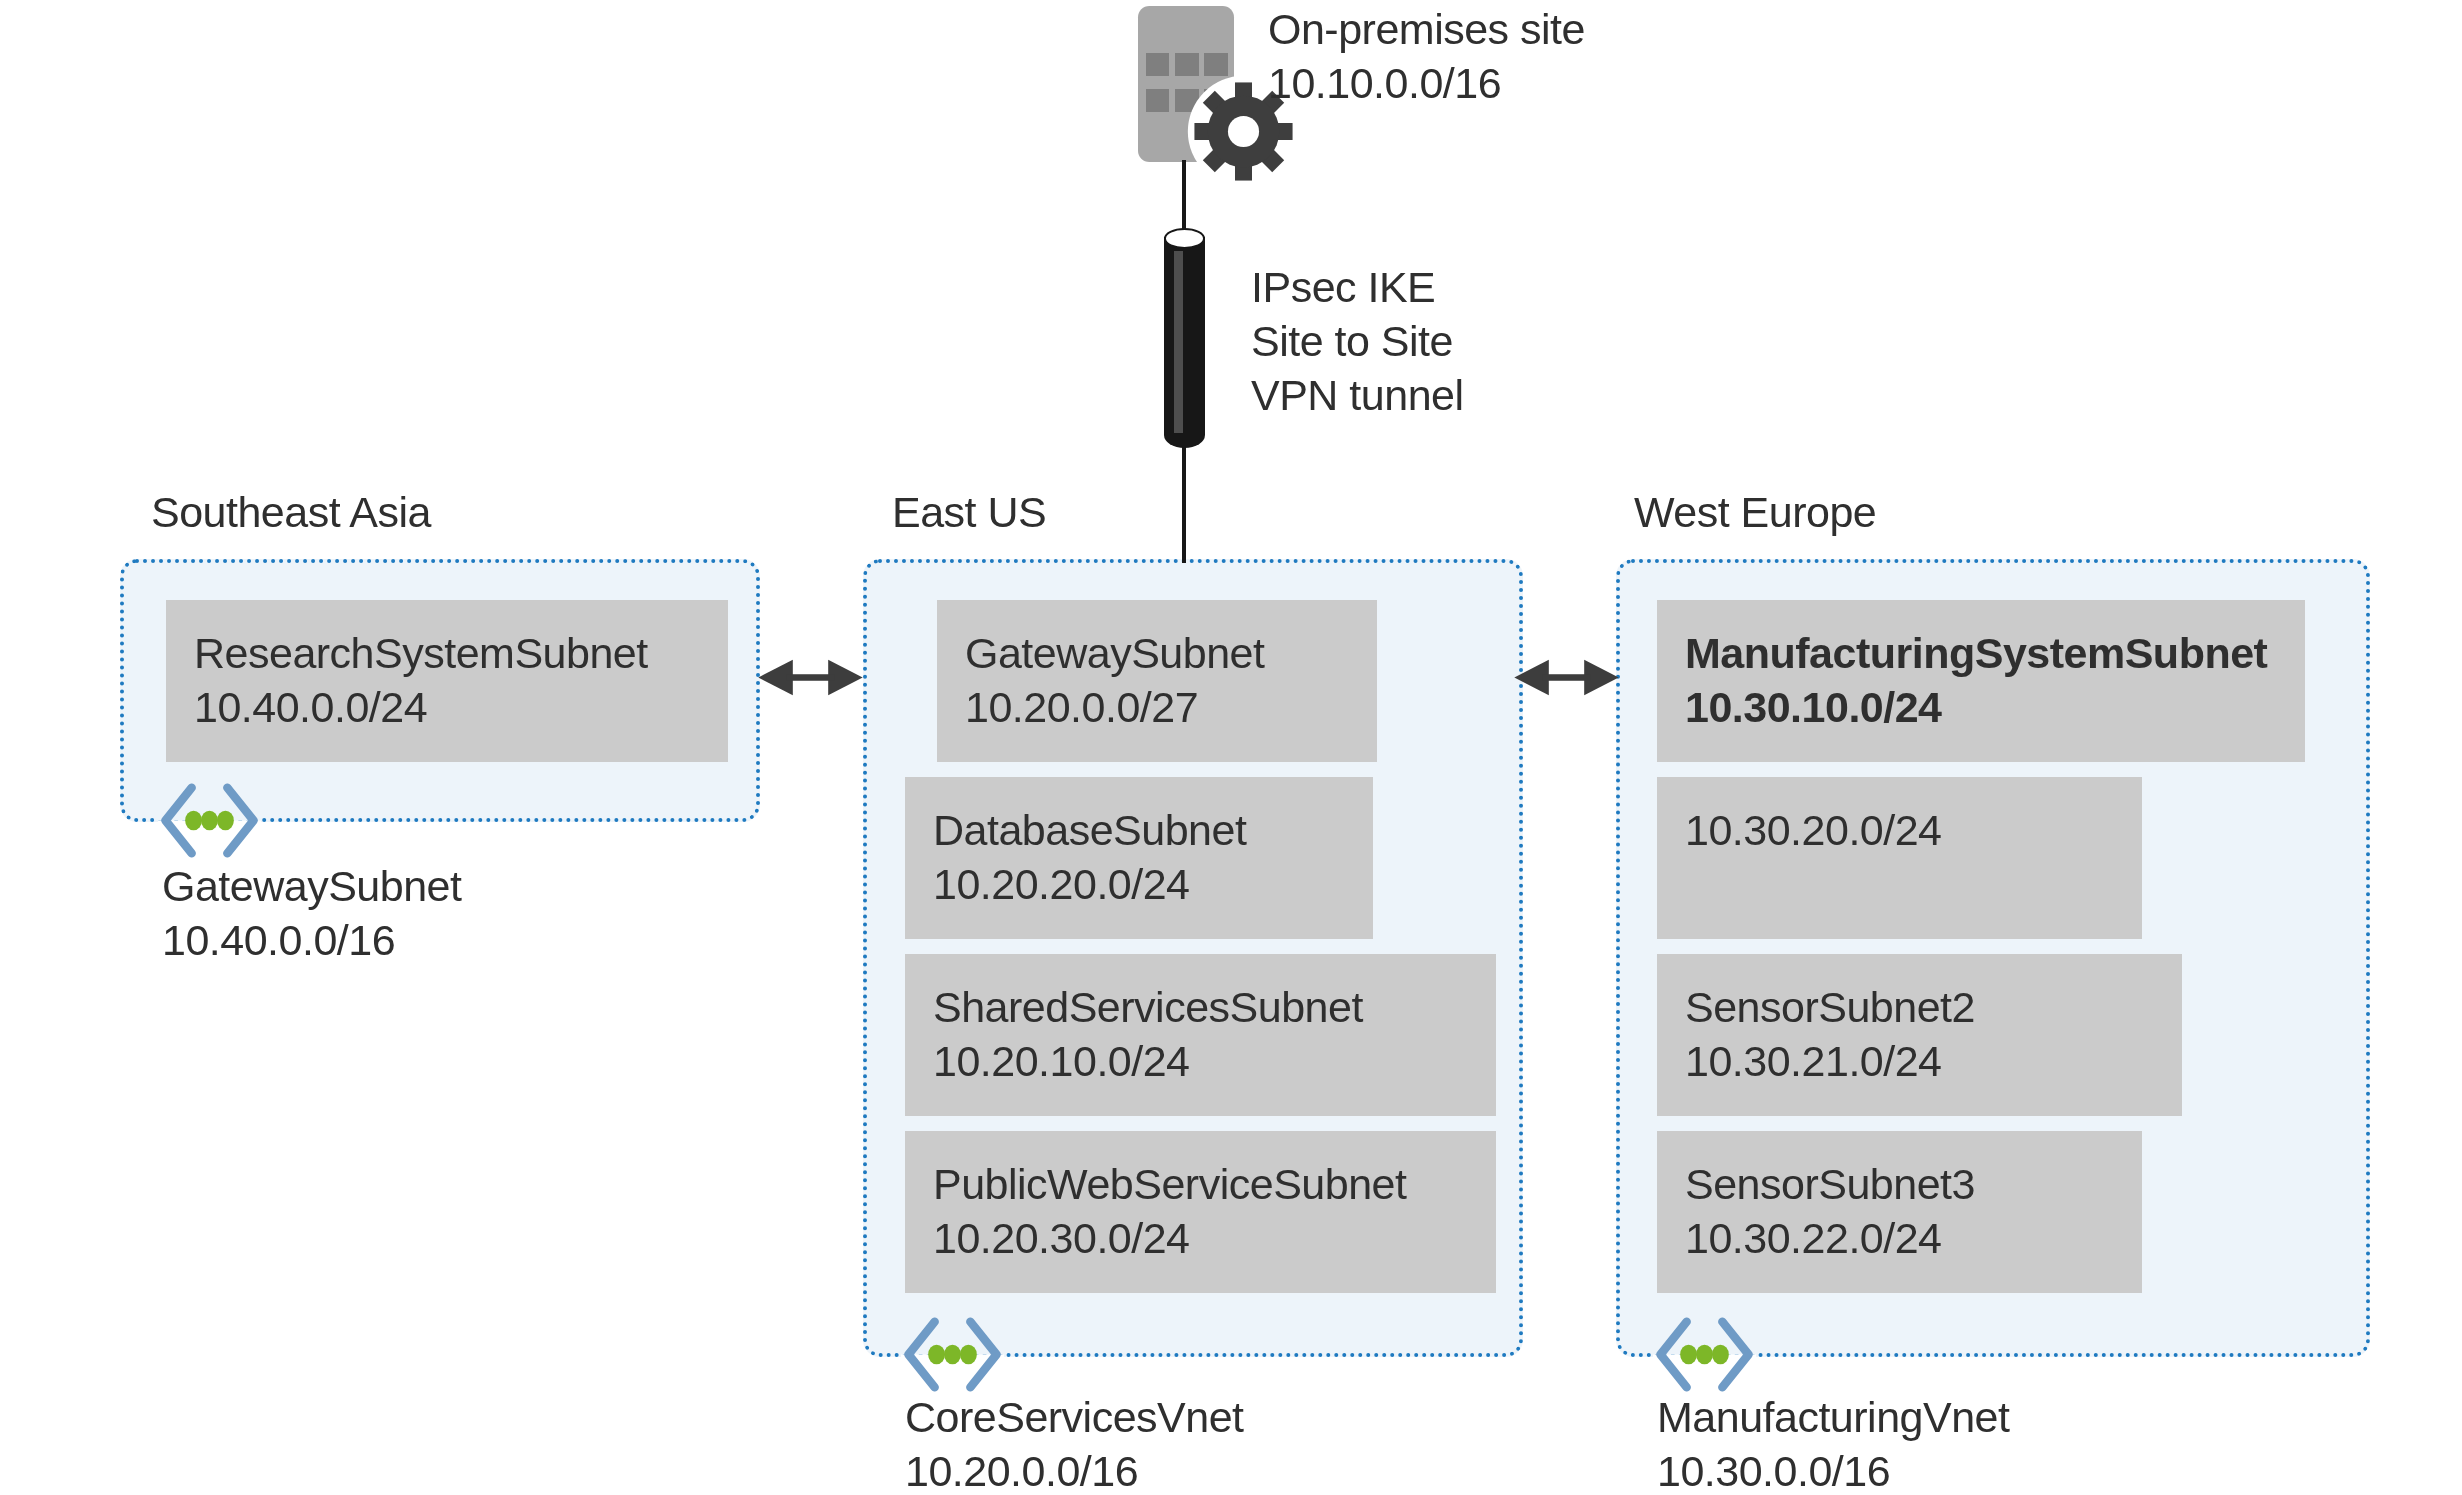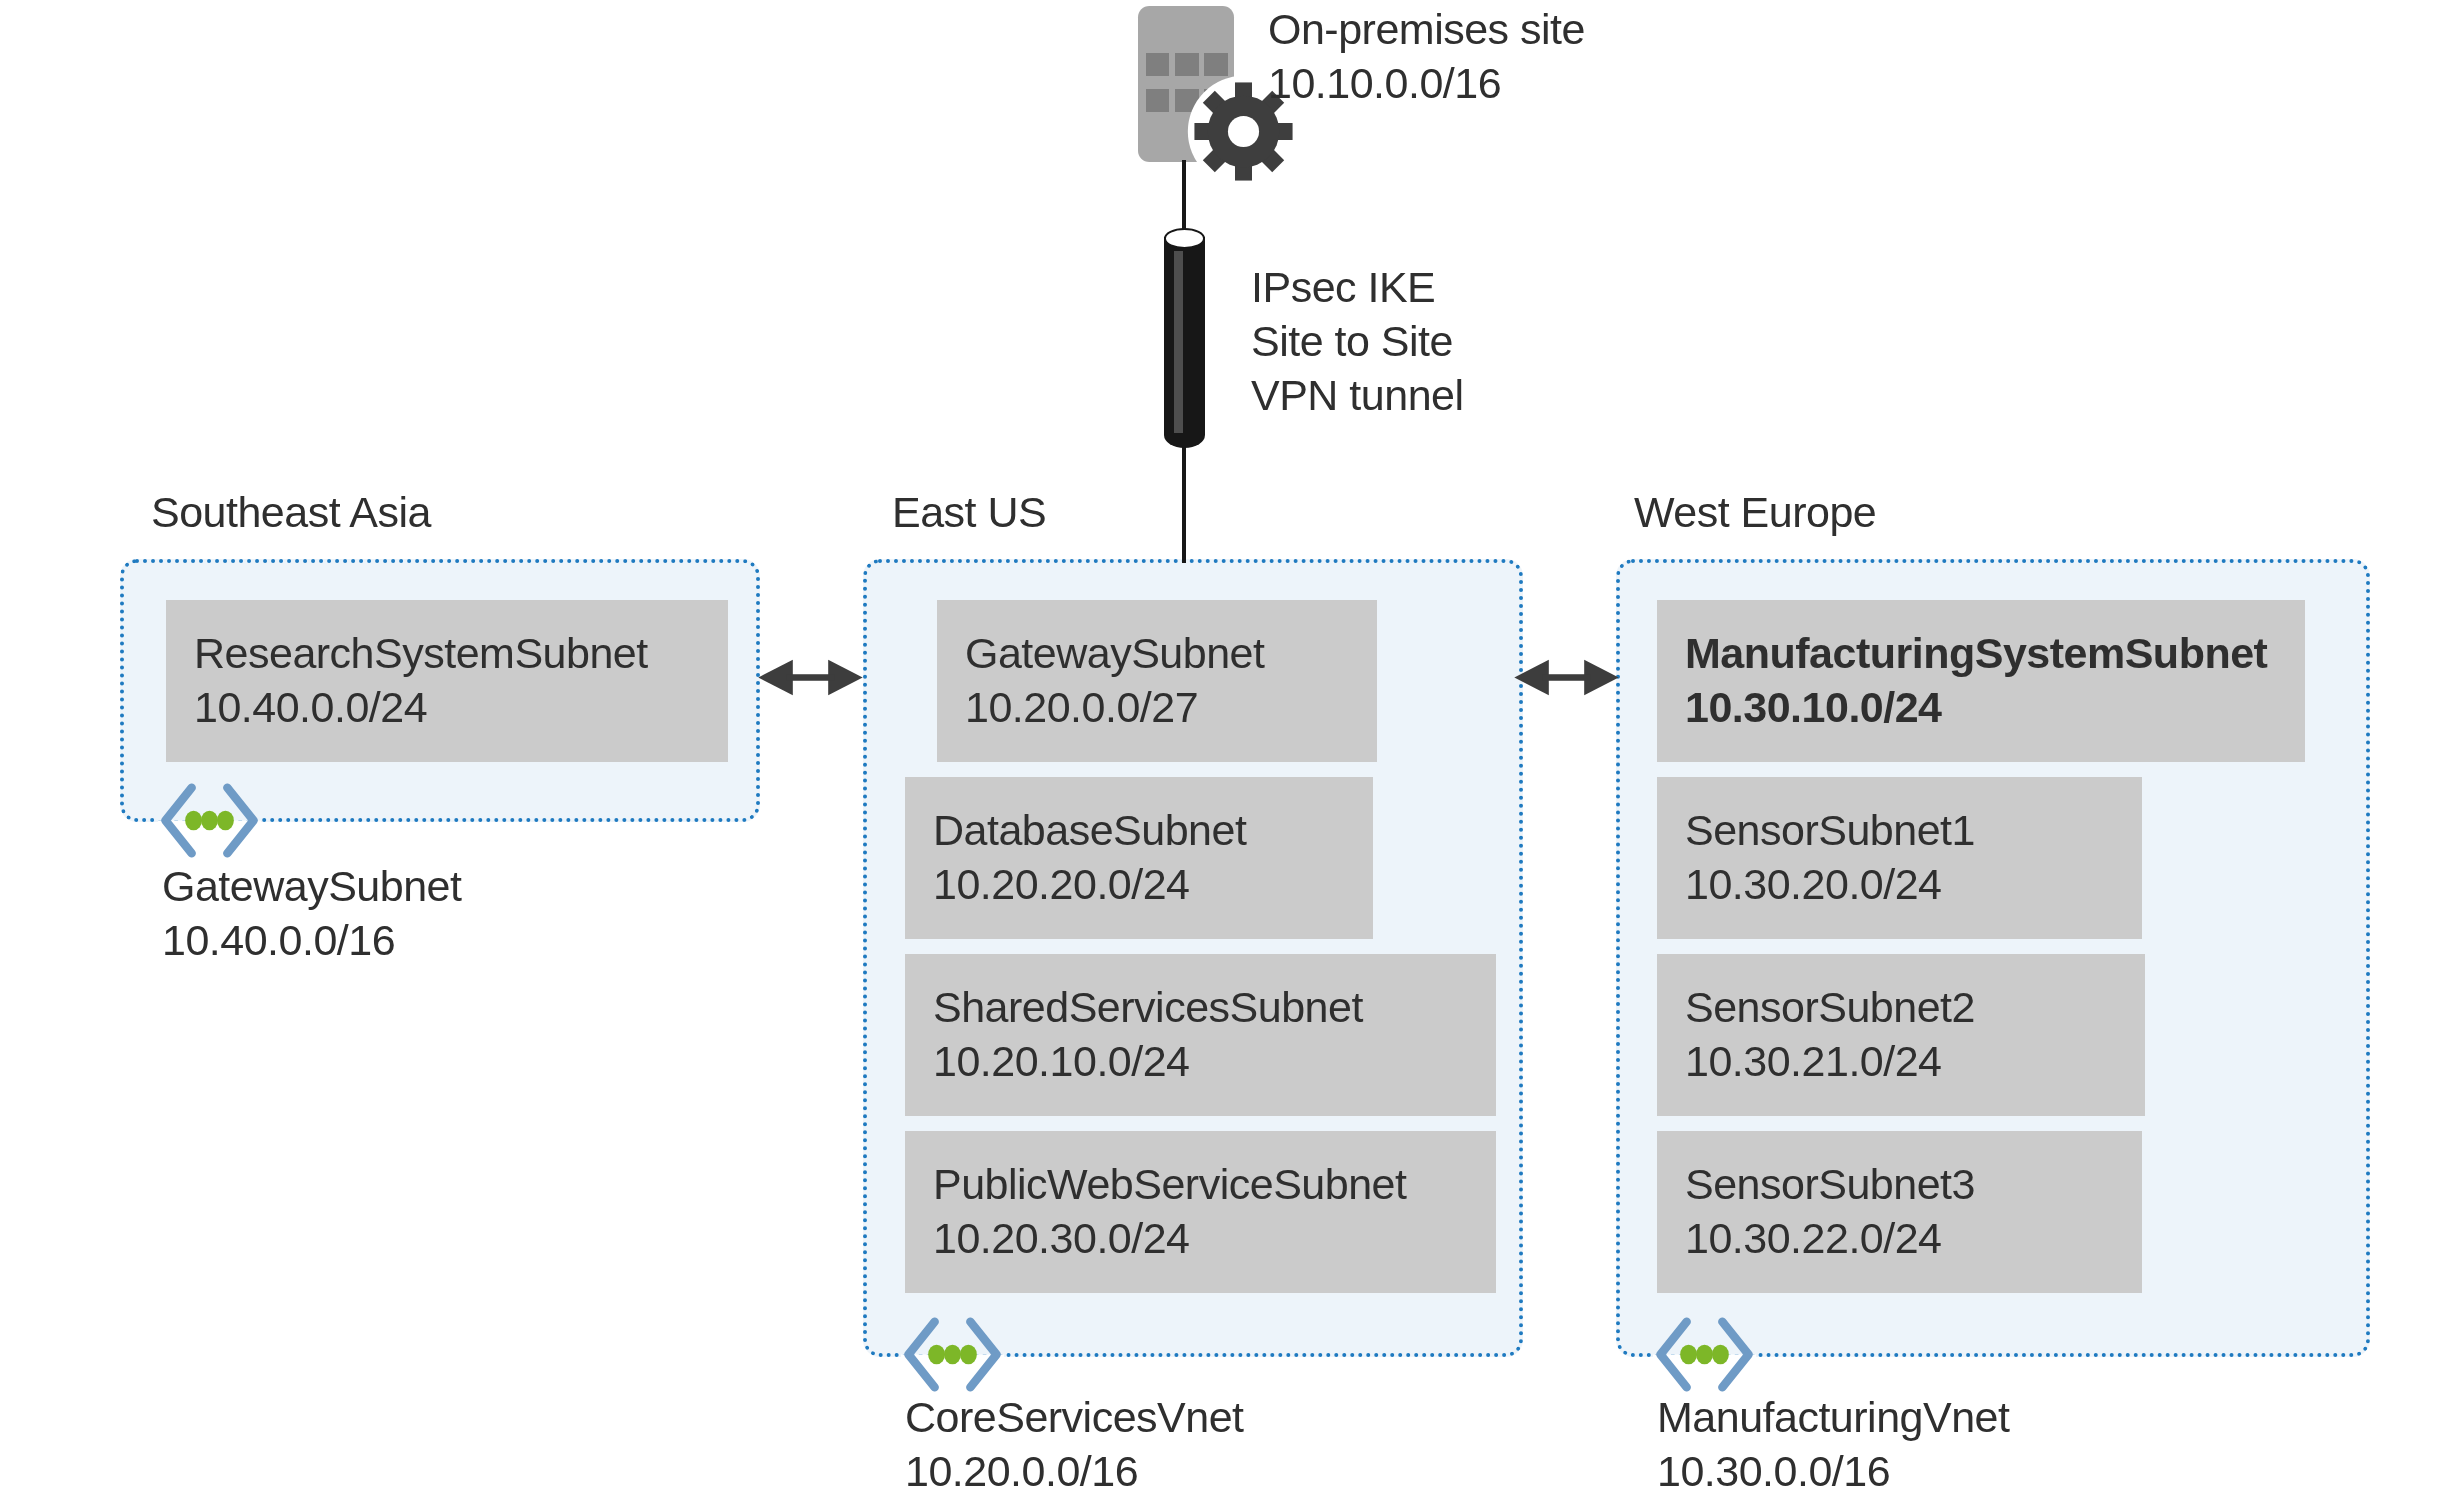--- a/index.html
+++ b/index.html
@@ -68,24 +68,23 @@
   <div class="subnet" style="left:905px;top:1131px;width:591px;">
     <div class="t">PublicWebServiceSubnet</div>
     <div class="t">10.20.30.0/24</div>
   </div>
 
   <div class="subnet" style="left:1657px;top:600px;width:648px;font-weight:bold;">
     <div class="t">ManufacturingSystemSubnet</div>
     <div class="t">10.30.10.0/24</div>
   </div>
   <div class="subnet" style="left:1657px;top:777px;width:485px;">
-    <div class="t">SensorSubnet1</div>
     <div class="t">10.30.20.0/24</div>
   </div>
-  <div class="subnet" style="left:1657px;top:954px;width:488px;">
+  <div class="subnet" style="left:1657px;top:954px;width:525px;">
     <div class="t">SensorSubnet2</div>
     <div class="t">10.30.21.0/24</div>
   </div>
   <div class="subnet" style="left:1657px;top:1131px;width:485px;">
     <div class="t">SensorSubnet3</div>
     <div class="t">10.30.22.0/24</div>
   </div>
 
   <svg class="abs" style="left:158px;top:778px;" width="103" height="85" viewBox="0 0 110 90">
     <rect width="110" height="45" fill="var(--vnet_fill)"></rect>

